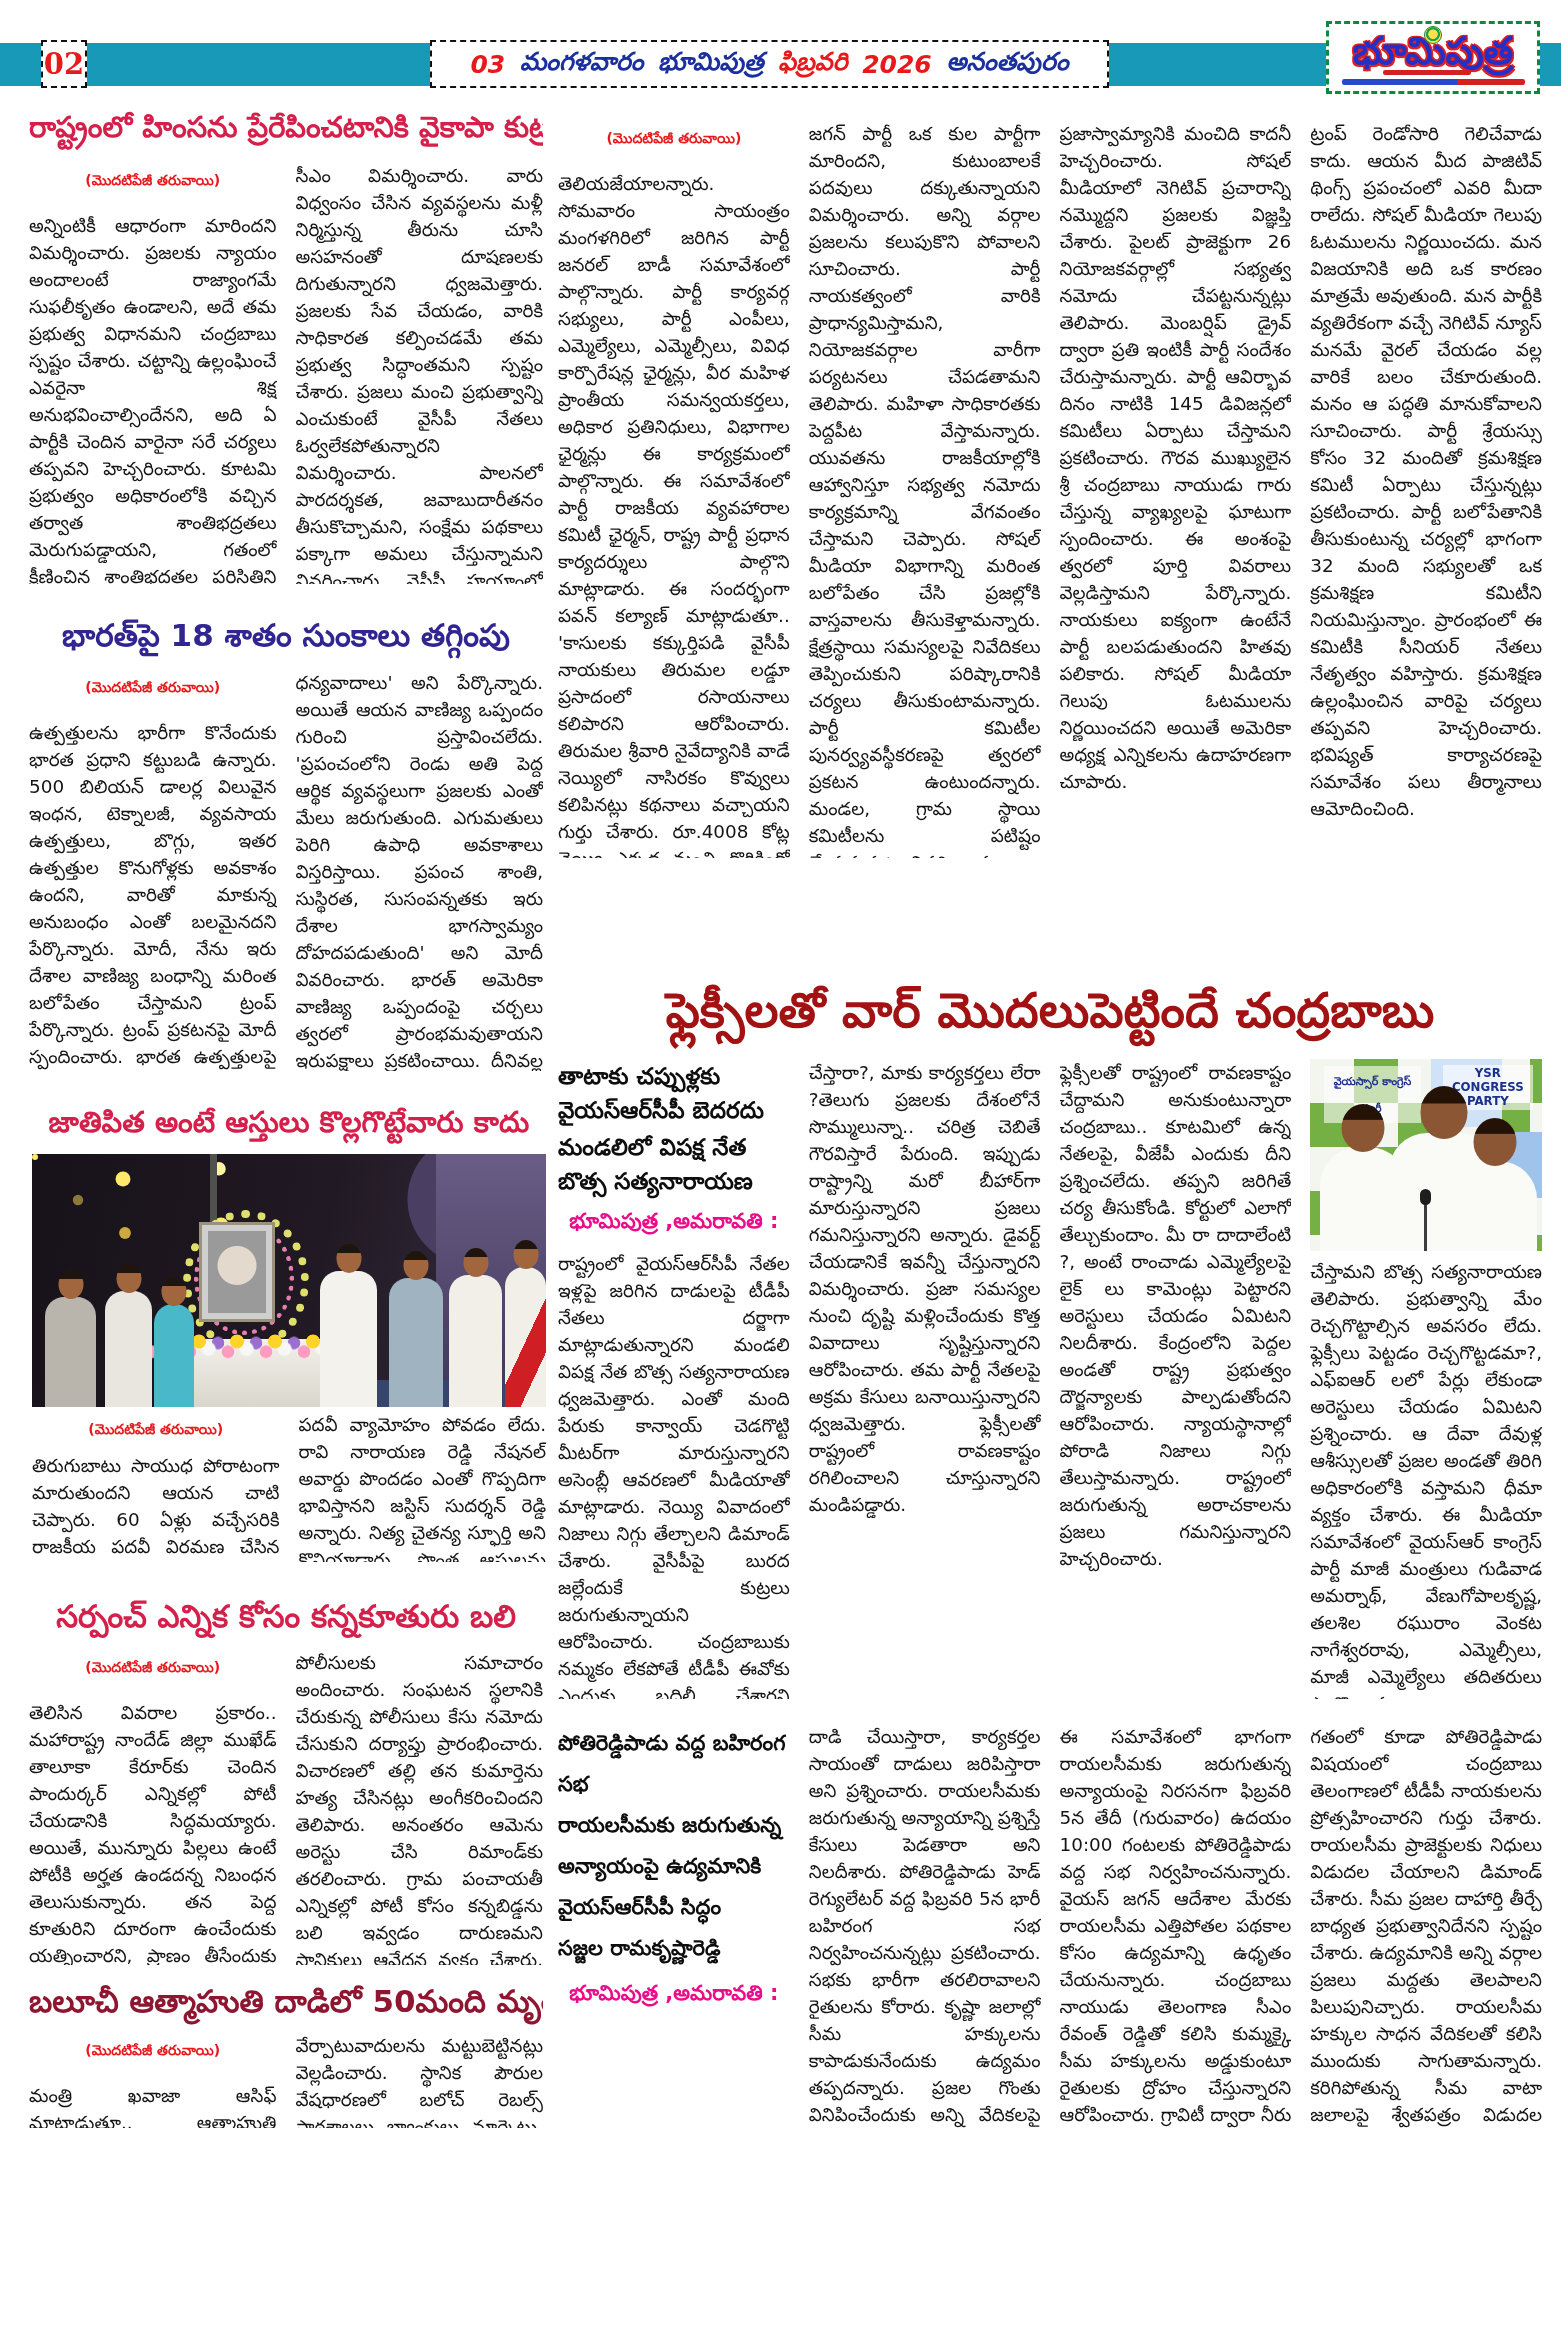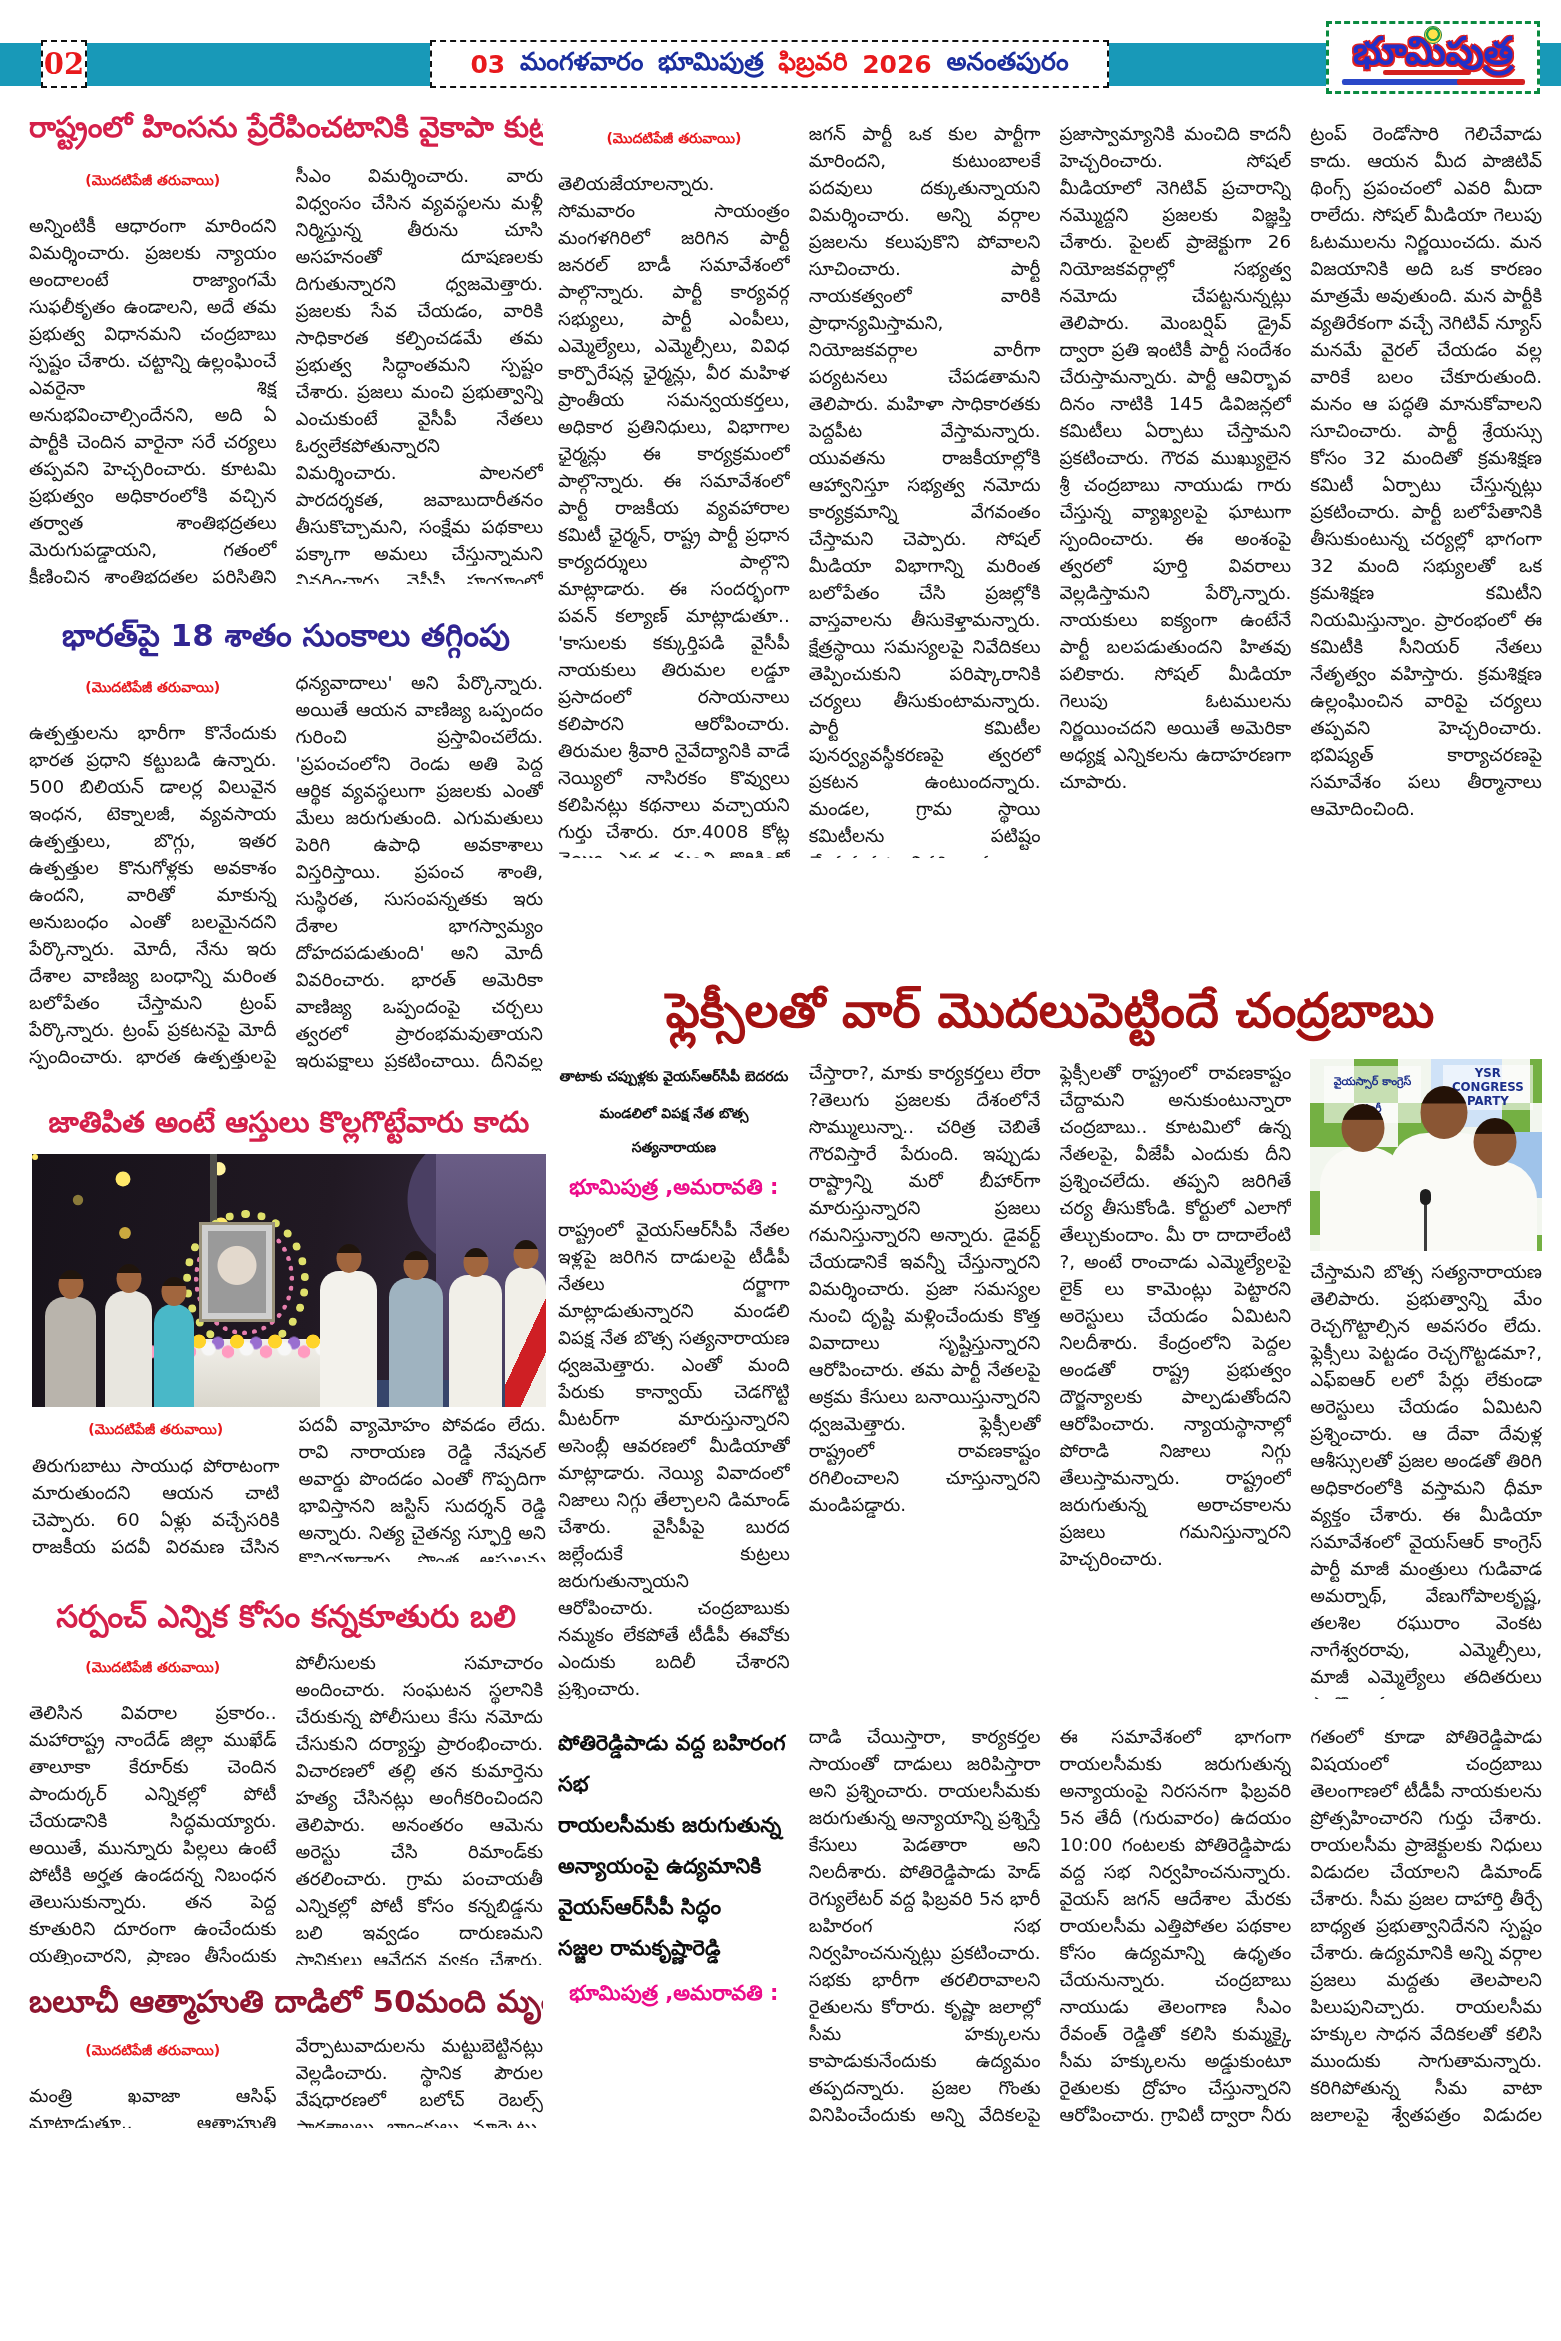--- a/index.html
+++ b/index.html
@@ -5,40 +5,40 @@
   html,body{margin:0;padding:0;background:#ffffff;}
   .page{position:relative;width:1561px;height:2128px;background:#ffffff;overflow:hidden;
         font-family:"DejaVu Sans","Liberation Sans",sans-serif;color:#161616;}
   
   .headbar{position:absolute;left:0;top:43px;width:1561px;height:43px;background:#1899b8;}
   .pagenum{position:absolute;left:41px;top:40px;width:46px;height:48px;background:#fff;
            border:2.9px dashed #111;box-sizing:border-box;display:flex;align-items:center;justify-content:center;
            font-family:"DejaVu Serif","Liberation Serif",serif;font-weight:bold;font-size:29px;color:#e8191c;}
   .datebox{position:absolute;left:430px;top:40px;width:679px;height:48px;background:#fff;
            border:2.9px dashed #111;box-sizing:border-box;display:flex;align-items:center;justify-content:center;
-           gap:14.7px;font-weight:bold;font-size:25px;white-space:nowrap;overflow:hidden;}
+           gap:14.7px;font-weight:bold;font-size:25px;white-space:nowrap;overflow:hidden;font-style:italic;}
   .datebox .rd{color:#e8191c;} .datebox .bl{color:#1c2f9e;}
   .logobox{position:absolute;left:1326px;top:20.6px;width:214px;height:73px;background:#fff;
            border:3.7px dashed #0a8a40;box-sizing:border-box;overflow:hidden;}
   .logotxt{margin-top:7.3px;text-align:center;font-weight:bold;font-size:38px;line-height:41px;color:#2230c8;
            text-shadow:1.5px 1.5px 0 #e02020,-1.5px -1.5px 0 #e02020,1.5px -1.5px 0 #e02020,-1.5px 1.5px 0 #e02020;white-space:nowrap;}
   .logoline-red{position:absolute;left:54px;bottom:16px;width:88px;height:5.1px;background:#d42020;border-radius:2.2px;}
   .logoline-blue{position:absolute;left:13.2px;bottom:5.9px;width:125px;height:5.9px;background:#2a48c8;border-radius:2.2px;}
   .logoline-red2{position:absolute;right:11.8px;bottom:5.9px;width:68px;height:5.9px;background:#d42020;border-radius:2.2px;}
   .logoglobe{position:absolute;left:50%;top:2.9px;transform:translateX(-50%);width:16px;height:16px;border-radius:50%;
              background:radial-gradient(circle at 50% 45%,#ffe24a 0 4.4px,#1c9e4a 5.1px 6.6px,#ffe24a 7.3px);border:1.5px solid #1c7e3a;}
   
   .art{position:absolute;overflow:hidden;}
   .hl{font-weight:bold;text-align:center;white-space:nowrap;overflow:hidden;margin:0;}
   .hl-crimson{color:#d4204a;} .hl-navy{color:#312592;} .hl-brick{color:#a31212;} .hl-maroon{color:#8f1630;}
   .cont{color:#e8191c;font-weight:bold;text-align:center;font-size:14px;line-height:25px;margin:5.9px 0 19px;}
   .dateline{color:#ec0b8a;font-weight:bold;text-align:center;font-size:21px;margin:10.3px 0 14.7px;}
   .cols{display:flex;gap:19px;}
   .tcol{flex:1;overflow:hidden;text-align:justify;font-size:18.4px;line-height:27px;color:#141414;}
-  .subh{font-weight:bold;text-align:center;font-size:14px;line-height:34px;color:#0e0e0e;margin-bottom:2.9px;}
+  .subh{font-weight:bold;text-align:left;font-size:23px;line-height:34px;color:#0e0e0e;margin-bottom:2.9px;}
   .subs-l{font-weight:bold;text-align:left;font-size:21px;line-height:41px;color:#0e0e0e;}
   
   .photoL{position:relative;width:514px;height:253px;margin:8.8px 0 4.4px;overflow:hidden;
           background:radial-gradient(circle at 86% 18%,#4a3f63 0 66px,transparent 67px),
                      linear-gradient(100deg,#17121a 0%,#211923 55%,#392e44 100%);}
   .lights{position:absolute;left:0;top:0;width:5.9px;height:5.9px;border-radius:50%;background:#ffe96a;filter:blur(0.7px);
           box-shadow:88px 22px 0 4.4px #ffe96a,184px 11.8px 0 3.7px #fff3a0,186px 68px 0 4.4px #ffe96a,
                      184px 121px 0 3.7px #ffd84d,90px 76px 0 2.9px #caa93f,43px 43px 0 2.2px #8a7a3a;}
   .truss{position:absolute;left:178px;top:0;width:6.6px;height:129px;background:#50504c;}
   .drape{position:absolute;right:0;top:0;width:110px;height:253px;background:linear-gradient(#6a5d86,#3f3657);}

